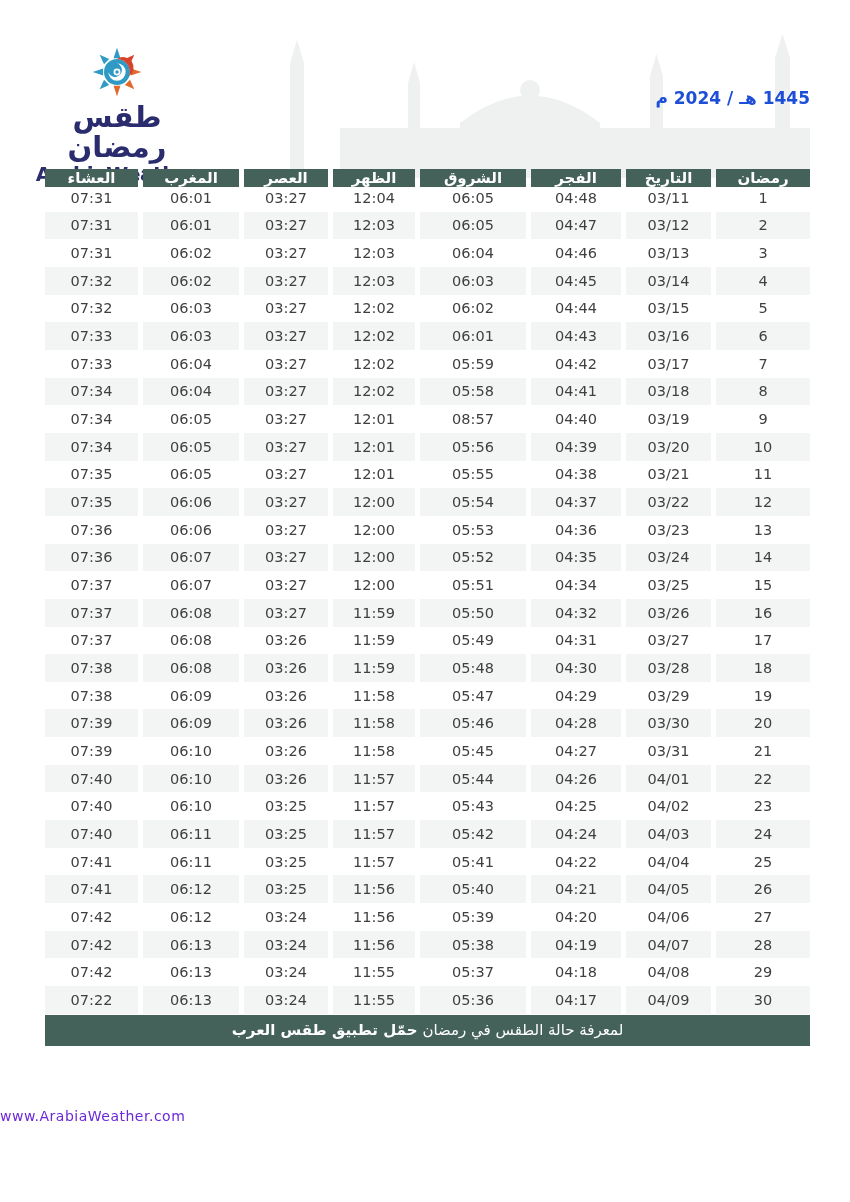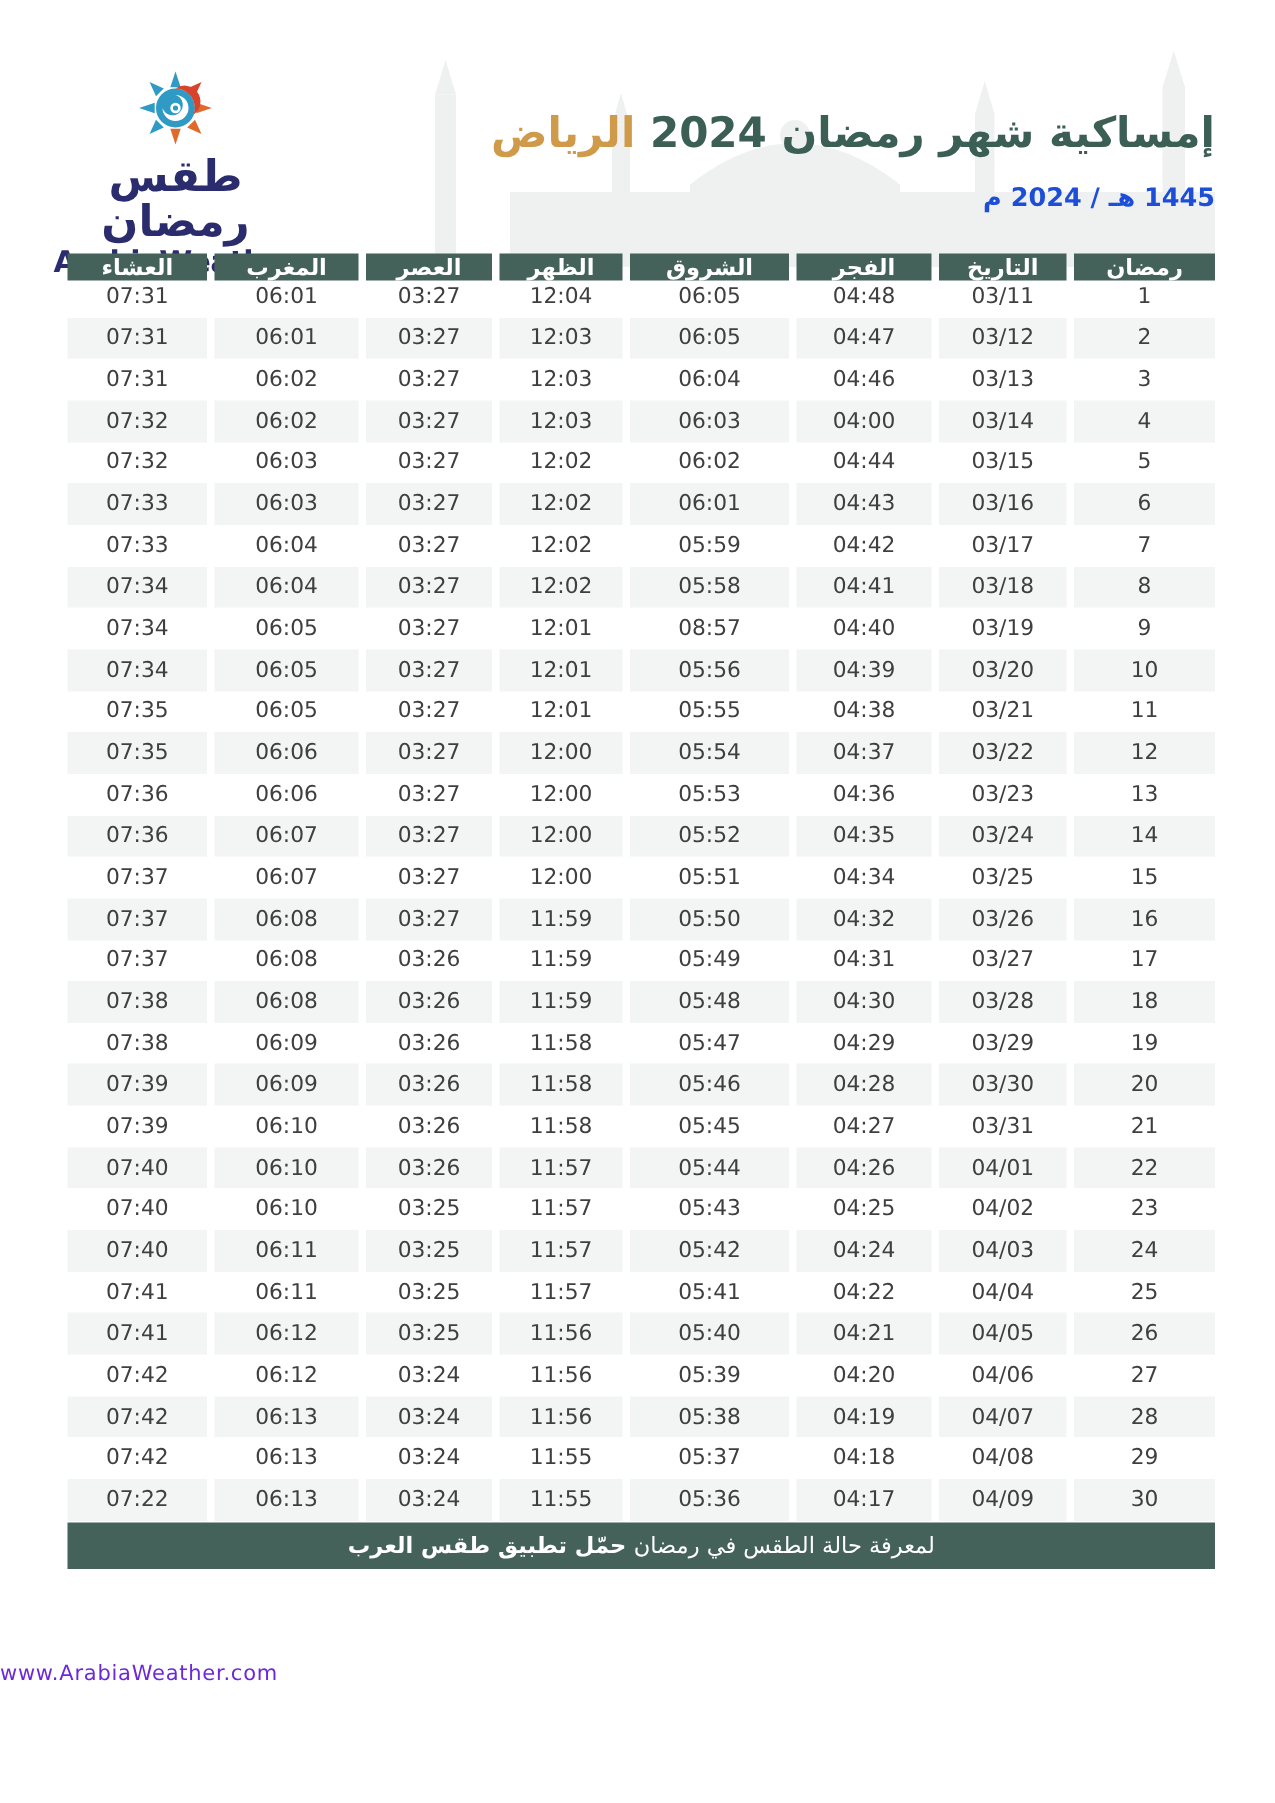--- a/index.html
+++ b/index.html
@@ -109,24 +109,20 @@
       <path d="M30 20 a10 10 0 1 1 -10 10 a8 8 0 1 0 10 -10 Z" fill="#ffffff"></path>
       <circle cx="30" cy="30" r="4" fill="#ffffff"></circle>
       <circle cx="30" cy="30" r="2" fill="#2f9bc4"></circle>
     </g>
   </svg>
   <div class="brand-ar">طقس رمضان</div>
   <div class="brand-en">ArabiaWeather</div>
 </div>
 
 <div class="titles">
-  <div class="title-main">
-    <span>إمساكية شهر رمضان 2024</span>
-    <span class="title-city">الرياض</span>
-  </div>
   <div class="subtitle">1445 هـ / 2024 م</div>
 </div>
 
 <div class="tablewrap">
   <div class="thead">
     <div class="hcell">رمضان</div>
     <div class="hcell">التاريخ</div>
     <div class="hcell">الفجر</div>
     <div class="hcell">الشروق</div>
     <div class="hcell">الظهر</div>
@@ -161,21 +157,21 @@
         <div class="tcell">04:46</div>
         <div class="tcell">06:04</div>
         <div class="tcell">12:03</div>
         <div class="tcell">03:27</div>
         <div class="tcell">06:02</div>
         <div class="tcell">07:31</div>
       </div>
       <div class="trow alt">
         <div class="tcell">4</div>
         <div class="tcell">03/14</div>
-        <div class="tcell">04:00</div>
+        <div class="tcell">04:45</div>
         <div class="tcell">06:03</div>
         <div class="tcell">12:03</div>
         <div class="tcell">03:27</div>
         <div class="tcell">06:02</div>
         <div class="tcell">07:32</div>
       </div>
       <div class="trow">
         <div class="tcell">5</div>
         <div class="tcell">03/15</div>
         <div class="tcell">04:44</div>

